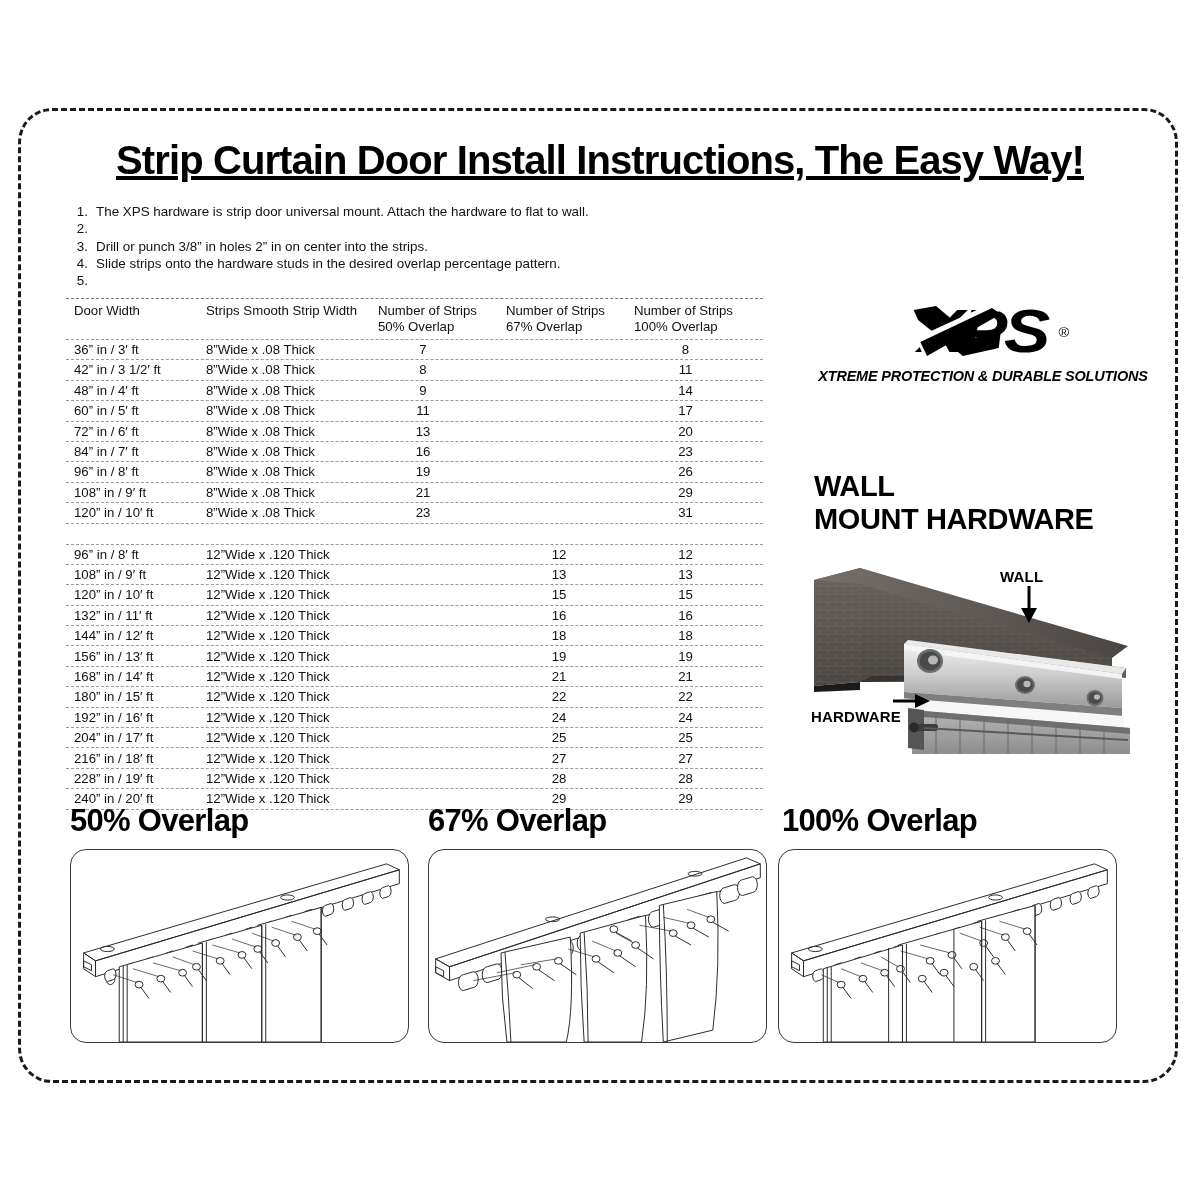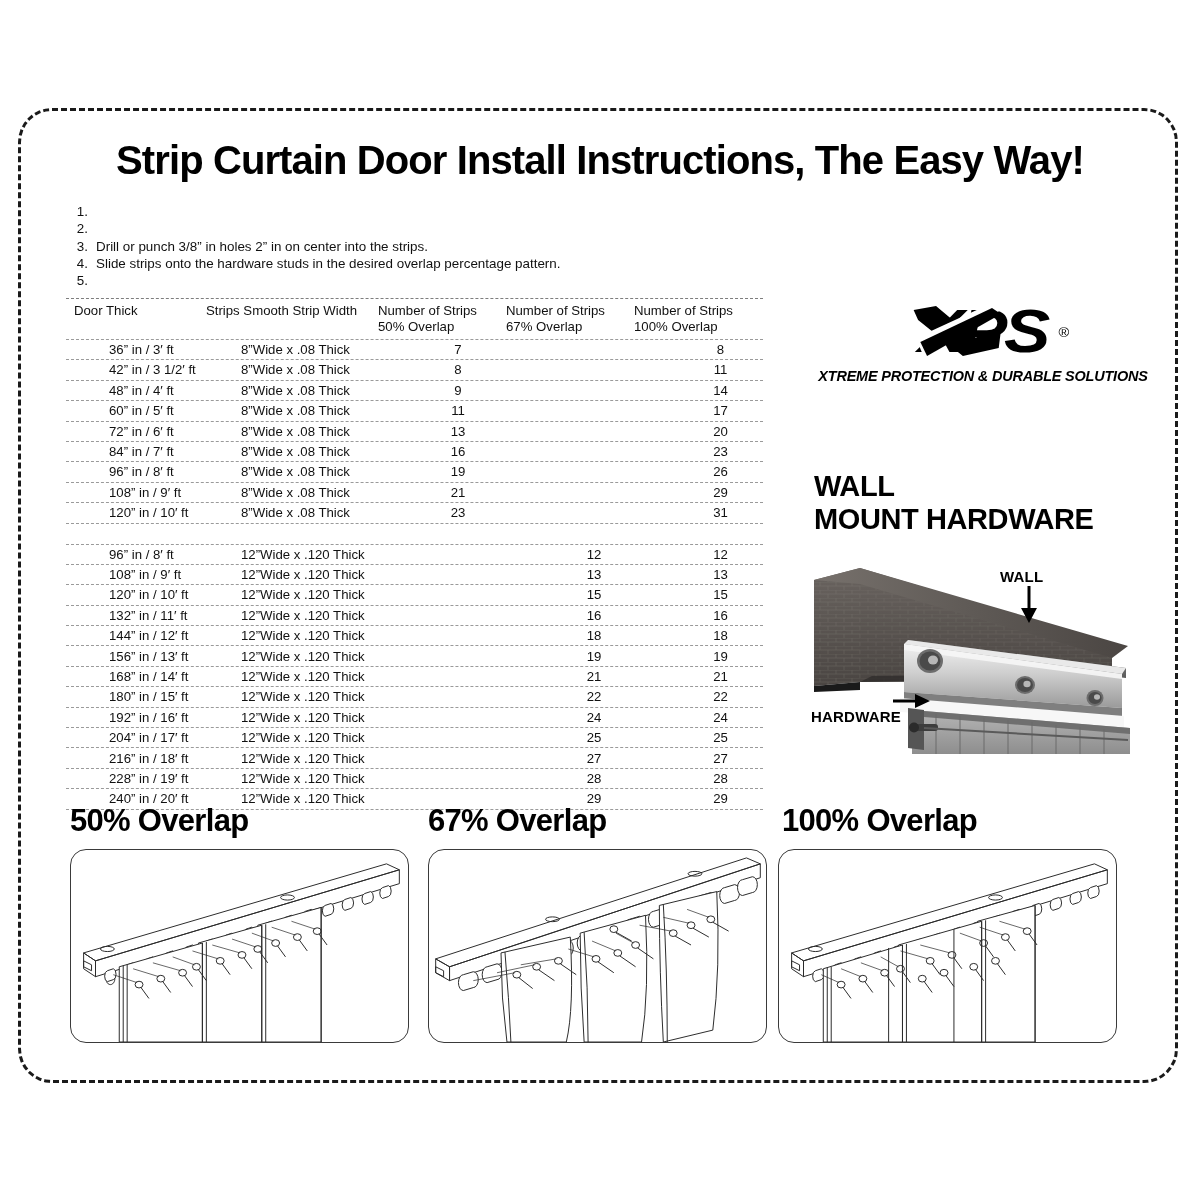--- a/index.html
+++ b/index.html
@@ -40,20 +40,21 @@
     position: absolute;
     left: 0;
     top: 138px;
     width: 1200px;
     text-align: center;
     font-size: 40px;
     font-weight: bold;
     letter-spacing: -0.9px;
     color: #000;
     font-family: "Liberation Sans", sans-serif;
+    text-decoration: underline;
   }
 
   
   #steps {
     position: absolute;
     left: 68px;
     top: 203px;
     width: 720px;
   }
   .step-row {
@@ -91,21 +92,20 @@
     padding: 4px 0 4px 0;
     color: #111;
   }
   .trow {
     display: flex;
     font-size: 13.2px;
     line-height: 15px;
     padding: 2.1px 0 2.3px 0;
     color: #111;
     white-space: nowrap;
-    margin-left: 35px;
   }
   .gap-row {
     height: 20px;
   }
 
   .c-door    { width: 140px; flex: none; padding-left: 8px; box-sizing: border-box; }
   .c-strip   { width: 172px; flex: none; box-sizing: border-box; }
   .c-n50     { width: 128px; flex: none; text-align: center; box-sizing: border-box; }
   .c-n67     { width: 128px; flex: none; text-align: center; box-sizing: border-box; }
   .c-n100    { width: 129px; flex: none; text-align: center; box-sizing: border-box; }
@@ -238,20 +238,21 @@
 
 <div id="page">
 
   <div id="sheet-frame"></div>
 
   <div id="main-title">Strip Curtain Door Install Instructions, The Easy Way!</div>
 
   <div id="steps">
     <div class="step-row">
       <span class="step-num">1.</span>
+      <span class="step-text">The XPS hardware is strip door universal mount. Attach the hardware to flat to wall.</span>
     </div>
     <div class="step-row">
       <span class="step-num">2.</span>
     </div>
     <div class="step-row">
       <span class="step-num">3.</span>
       <span class="step-text">Drill or punch 3/8” in holes 2” in on center into the strips.</span>
     </div>
     <div class="step-row">
       <span class="step-num">4.</span>
@@ -259,21 +260,21 @@
     </div>
     <div class="step-row">
       <span class="step-num">5.</span>
     </div>
   </div>
 
   <div id="spec-table">
     <div class="t-rule dark"></div>
 
     <div class="thead">
-      <div class="c-door">Door Thick</div>
+      <div class="c-door">Door Width</div>
       <div class="c-strip">Strips Smooth Strip Width</div>
       <div class="c-n50">
         <span class="head-l2">Number of Strips</span>
         <span class="head-l2">50% Overlap</span>
       </div>
       <div class="c-n67">
         <span class="head-l2">Number of Strips</span>
         <span class="head-l2">67% Overlap</span>
       </div>
       <div class="c-n100">

